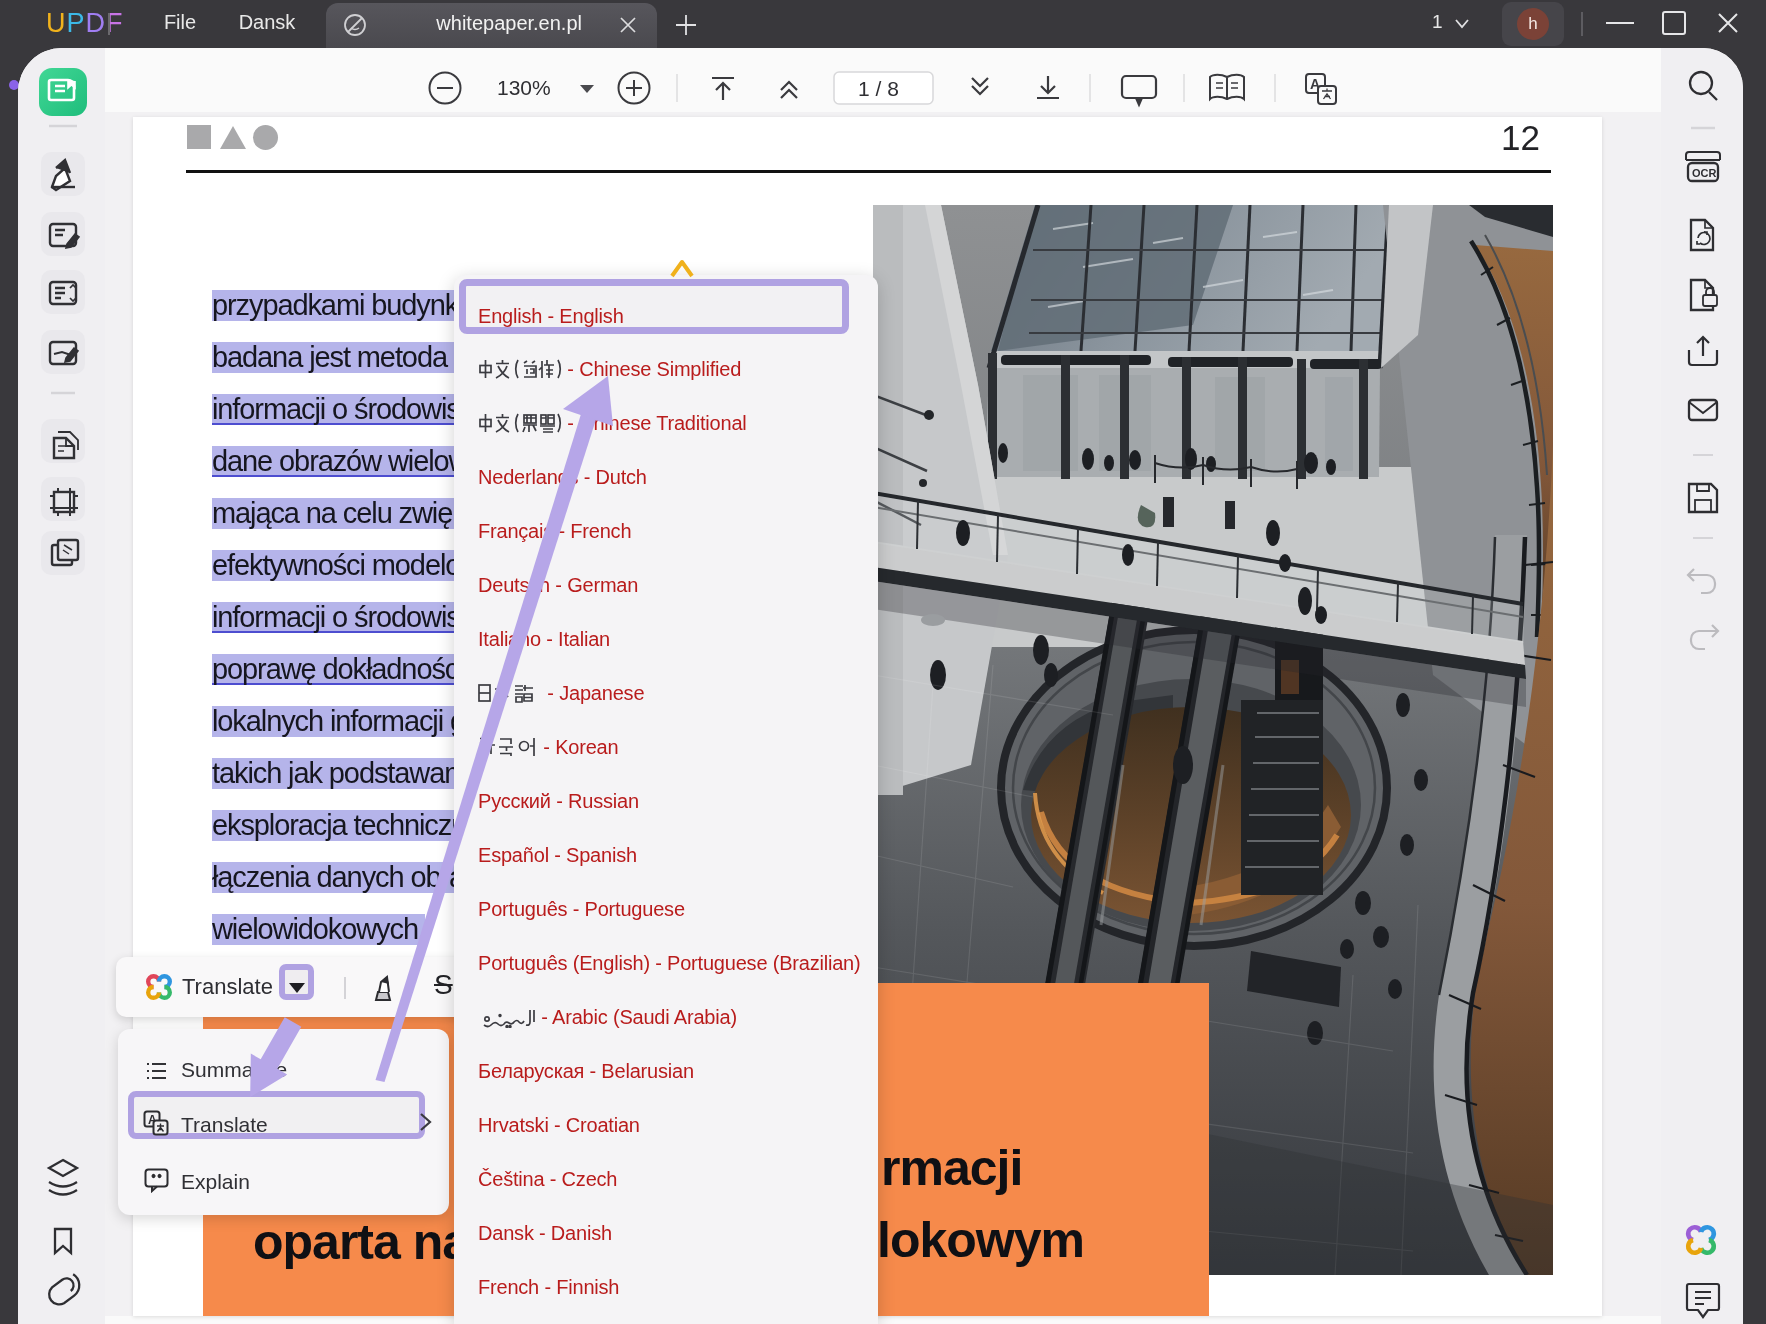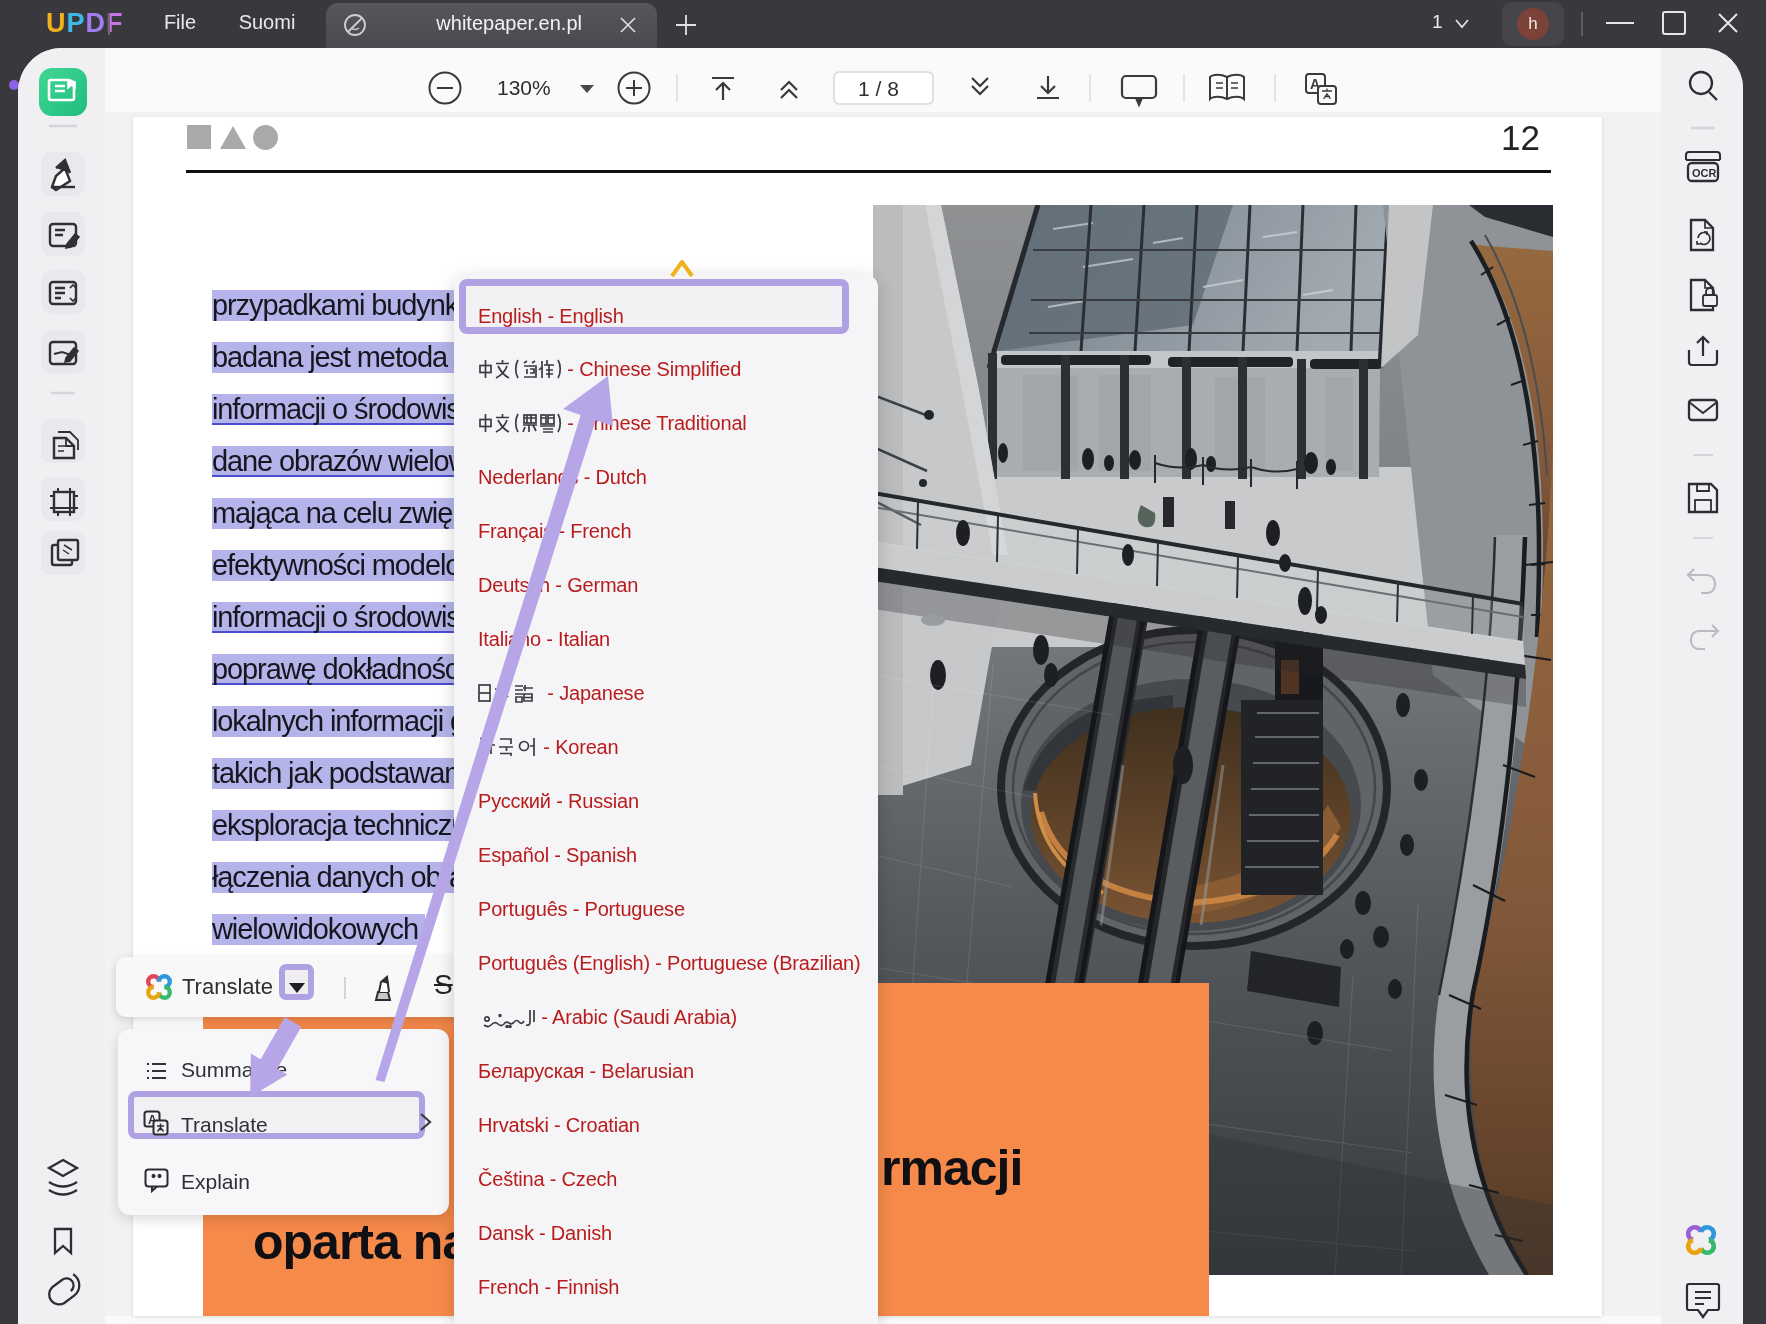--- a/index.html
+++ b/index.html
@@ -13,24 +13,24 @@
 .hl{position:absolute;left:79px;height:31px;background:#b5b4ea;color:#16161f;font-size:29px;line-height:30px;letter-spacing:-1.1px;white-space:pre}
 .mi{position:absolute;left:24px;font-size:20px;color:#b91c1c;white-space:pre;letter-spacing:-0.2px}
 .hl.u{border-bottom:2.5px solid #4d4dd0}
 .hl.x{padding-right:18px}
 #ddmenu{position:absolute;left:454px;top:275px;width:424px;height:1049px;background:#f5f4f6;border-radius:12px 12px 0 0;box-shadow:0 4px 18px rgba(0,0,0,.18)}
 #ctxmenu{position:absolute;left:118px;top:1029px;width:331px;height:186px;background:#f7f6f8;border-radius:12px;box-shadow:0 4px 14px rgba(0,0,0,.15)}
 #seltb{position:absolute;left:116px;top:957px;width:360px;height:60px;background:#f9f8f9;border-radius:10px;box-shadow:0 3px 10px rgba(0,0,0,.16)}
 </style></head>
 <body>
 <div id="titlebar">
- <div class="abs" style="left:46px;top:8px;font-size:27px;font-weight:bold;letter-spacing:1px"><span style="color:#f0b21c">U</span><span style="color:#3cb9e8">P</span><span style="color:#a07ef2">D</span><span style="color:#c874e6">F</span></div>
+ <div class="abs" style="left:46px;top:8px;font-size:27px;font-weight:normal;letter-spacing:1px"><span style="color:#f0b21c">U</span><span style="color:#3cb9e8">P</span><span style="color:#a07ef2">D</span><span style="color:#c874e6">F</span></div>
  <div class="abs" style="left:108px;top:13px;width:2px;height:22px;background:#6a696d"></div>
  <div class="abs" style="left:150px;top:11px;width:60px;text-align:center;font-size:20px">File</div>
- <div class="abs" style="left:237px;top:11px;width:60px;text-align:center;font-size:20px">Suomi</div>
+ <div class="abs" style="left:237px;top:11px;width:60px;text-align:center;font-size:20px">Dansk</div>
  <div class="abs" style="left:326px;top:3px;width:331px;height:45px;background:linear-gradient(#57565c,#4a494e);border-radius:12px 12px 0 0"></div>
  <svg class="abs" style="left:342px;top:12px" width="26" height="26" viewBox="0 0 26 26">
       <circle cx="13" cy="13" r="10" fill="none" stroke="#cfcfd2" stroke-width="1.8"></circle>
       <path d="M6 20 L20 6" stroke="#cfcfd2" stroke-width="1.8"></path>
       <path d="M9 16 q4 3 8 0" stroke="#cfcfd2" stroke-width="1.5" fill="none"></path>
     </svg>
  <div class="abs" style="left:400px;top:12px;width:182px;text-align:right;font-size:20px;color:#f2f2f2">whitepaper.en.pl</div>
  <svg class="abs" style="left:618px;top:15px" width="20" height="20" viewBox="0 0 20 20">
       <path d="M3 3 L17 17 M17 3 L3 17" stroke="#dcdcde" stroke-width="1.7"></path>
     </svg>
@@ -301,20 +301,21 @@
             <path d="M480 770 L462 1070"></path>
             <path d="M545 700 L528 1070"></path>
             <path d="M60 480 L20 1070"></path>
     </g>
     <path d="M0 860 L680 1000 L680 1070 L0 1070 Z" fill="#2e3135" opacity=".35"></path>
    </svg>
    <div class="abs" style="left:70px;top:897px;width:257px;height:302px;background:#f68a4b"></div>
    <div class="abs" style="left:660px;top:866px;width:416px;height:333px;background:#f68a4b"></div>
    <div class="abs" style="left:120px;top:1096px;font-size:50px;font-weight:700;color:#101014;letter-spacing:-1px">oparta n<span style="letter-spacing:0">a</span></div>
    <div class="abs" style="left:748px;top:1022px;font-size:50px;font-weight:700;color:#101014;letter-spacing:-1px">rmacji</div>
+   <div class="abs" style="left:744px;top:1094px;font-size:50px;font-weight:700;color:#101014;letter-spacing:-1px">lokowym</div>
    <div class="hl x" style="top:173px">przypadkami budynków m</div>
    <div class="hl x" style="top:225px">badana jest metoda eks</div>
    <div class="hl u x" style="top:277px">informacji o środowisku</div>
    <div class="hl u x" style="top:329px">dane obrazów wielowido</div>
    <div class="hl x" style="top:381px">mająca na celu zwiększe</div>
    <div class="hl x" style="top:433px">efektywności modelowa</div>
    <div class="hl u x" style="top:485px">informacji o środowisku</div>
    <div class="hl u x" style="top:537px">poprawę dokładności lo</div>
    <div class="hl x" style="top:589px">lokalnych informacji ge</div>
    <div class="hl x" style="top:641px">takich jak podstawami d</div>

